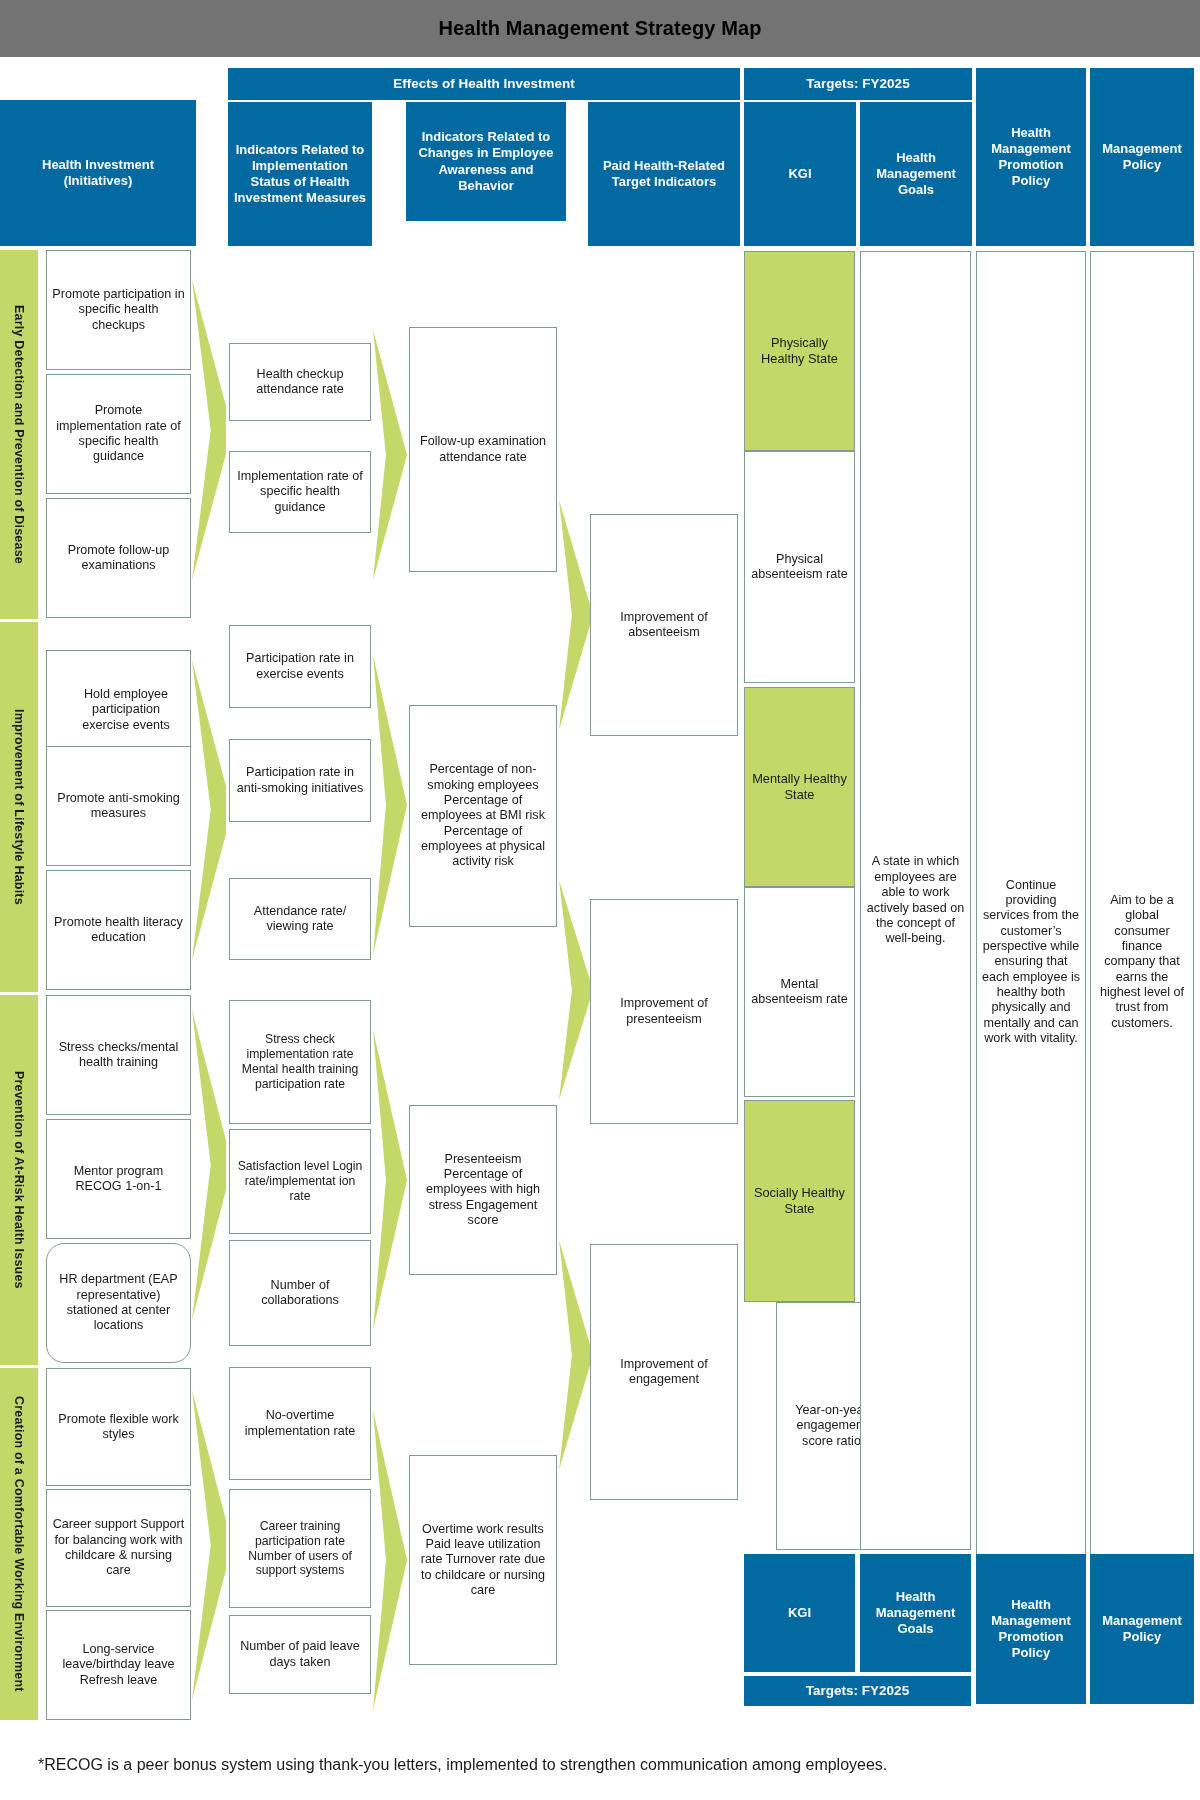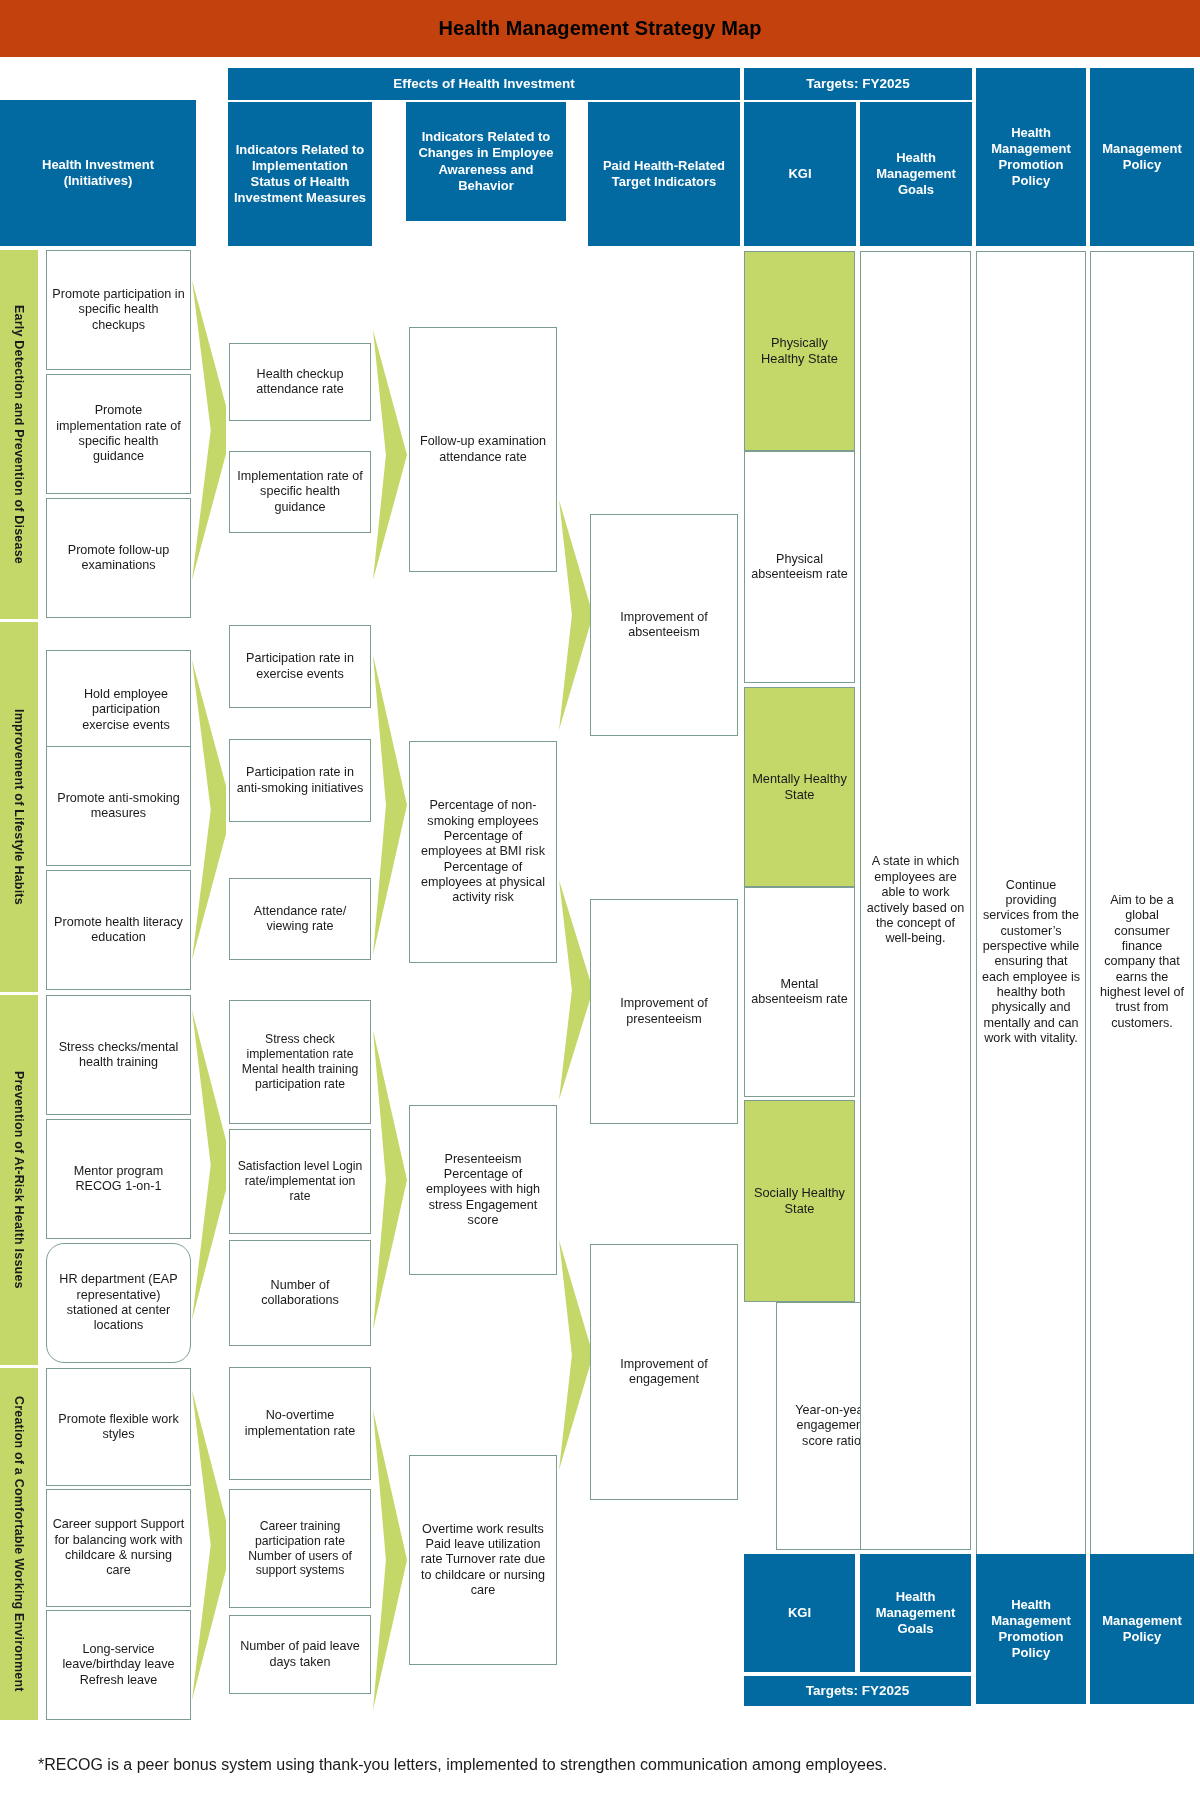--- a/index.html
+++ b/index.html
@@ -14,21 +14,21 @@
     height: 1800px;
     background: #ffffff;
     overflow: hidden;
   }
 
   
   .title-bar {
     position: absolute;
     left: 0; top: 0;
     width: 1200px; height: 57px;
-    background: #c2410c;
+    background: #737373;
     display: flex; align-items: center; justify-content: center;
   }
   .title-bar .title-text {
     font-size: 20px; font-weight: bold; color: #000000;
     letter-spacing: 0.1px;
   }
 
   
   .hdr {
     position: absolute;
@@ -185,21 +185,21 @@
   <div class="box" style="left:229px; top:1367px; width:142px; height:113px;">No-overtime implementation rate</div>
   <div class="box small" style="left:229px; top:1489px; width:142px; height:119px;">Career training participation rate Number of users of support systems</div>
   <div class="box" style="left:229px; top:1615px; width:142px; height:79px;">Number of paid leave days taken</div>
 
   <div class="arrow chev" style="left:373px; top:330px; width:34px; height:250px;"></div>
   <div class="arrow chev" style="left:373px; top:655px; width:34px; height:300px;"></div>
   <div class="arrow chev" style="left:373px; top:1030px; width:34px; height:300px;"></div>
   <div class="arrow chev" style="left:373px; top:1410px; width:34px; height:300px;"></div>
 
   <div class="box" style="left:409px; top:327px; width:148px; height:245px;">Follow-up examination attendance rate</div>
-  <div class="box" style="left:409px; top:705px; width:148px; height:222px;margin-top:36px;">Percentage of non-smoking employees Percentage of employees at BMI risk Percentage of employees at physical activity risk</div>
+  <div class="box" style="left:409px; top:705px; width:148px; height:222px;">Percentage of non-smoking employees Percentage of employees at BMI risk Percentage of employees at physical activity risk</div>
   <div class="box" style="left:409px; top:1105px; width:148px; height:170px;">Presenteeism Percentage of employees with high stress Engagement score</div>
   <div class="box" style="left:409px; top:1455px; width:148px; height:210px;">Overtime work results Paid leave utilization rate Turnover rate due to childcare or nursing care</div>
 
   <div class="arrow chev" style="left:559px; top:500px; width:34px; height:230px;"></div>
   <div class="arrow chev" style="left:559px; top:880px; width:34px; height:220px;"></div>
   <div class="arrow chev" style="left:559px; top:1240px; width:34px; height:230px;"></div>
 
   <div class="box" style="left:590px; top:514px; width:148px; height:222px;">Improvement of absenteeism</div>
   <div class="box" style="left:590px; top:899px; width:148px; height:225px;">Improvement of presenteeism</div>
   <div class="box" style="left:590px; top:1244px; width:148px; height:256px;">Improvement of engagement</div>

